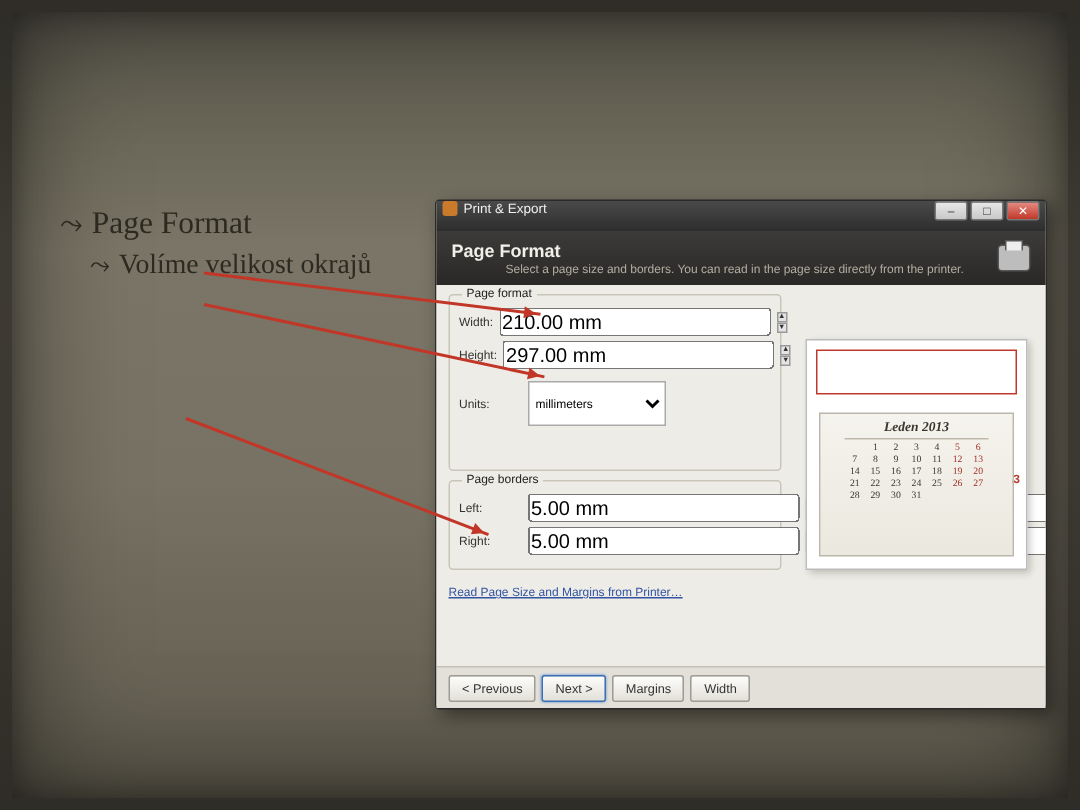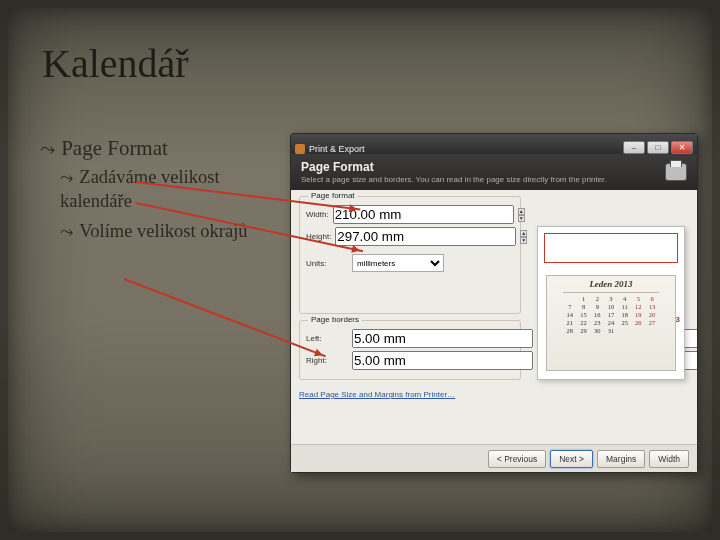--- a/index.html
+++ b/index.html
@@ -32,52 +32,52 @@
   
   .dialog {
     position: absolute; top: 125px; left: 282px; width: 408px; height: 340px;
     background: #e9e6e1; border: 1px solid #2a2a2a; border-radius: 3px;
     box-shadow: 4px 4px 12px rgba(0,0,0,0.45);
     font-family: Tahoma, Arial, sans-serif; font-size: 9px;
     display: flex; flex-direction: column;
   }
   .titlebar {
     height: 20px; background: linear-gradient(#4a4a4a,#2d2d2d);
-    display: flex; align-items: flex-end; padding: 0 4px; color: #eee; font-size: 9px;
+    display: flex; align-items: flex-start; padding: 0 4px; color: #eee; font-size: 9px;
     gap: 4px;
   }
   .titlebar .icon { width: 10px; height: 10px; background: #c97a2a; border-radius: 2px; }
   .winbtns { margin-left: auto; display: flex; gap: 2px; }
   .winbtn { width: 22px; height: 13px; border-radius: 2px; background: linear-gradient(#e8e8e8,#c9c9c9); border: 1px solid #777; font-size: 8px; text-align:center; line-height:11px; color:#333;}
   .winbtn.close { background: linear-gradient(#e58a82,#c0392b); color:#fff; }
 
   .header-dark {
     background: linear-gradient(#3d3b39,#2a2826); padding: 6px 10px; color: #f1efe9;
     display: flex; align-items: center; gap: 8px;
   }
   .header-dark .big { font-size: 12px; font-weight: bold; display:block; }
-  .header-dark .sub { font-size: 8px; color: #b2ada2; }
+  .header-dark .sub { font-size: 8px; color: #b2ada2; margin-left: 36px; }
   .printer-icon { margin-left:auto; width: 22px; height: 18px; background:#bdbdbd; border-radius:3px; border:1px solid #555; position:relative;}
   .printer-icon::after{content:"";position:absolute;top:-4px;left:4px;right:4px;height:6px;background:#eee;border:1px solid #555;border-bottom:none;}
 
   .panel {
     flex: 1; background: #eeece6; padding: 6px 8px 4px 8px; overflow: hidden; position: relative;
   }
   .group {
     border: 1px solid #c9c5bb; border-radius: 3px; padding: 8px 6px 6px 6px; margin-bottom: 6px; position: relative;
     font-size: 8.5px; color: #333;
   }
   .group > .legend {
     position: absolute; top: -6px; left: 8px; background: #eeece6; padding: 0 3px; font-size: 8px; color: #222;
   }
   .row { display: flex; align-items: center; gap: 4px; margin-bottom: 3px; }
   .row label { width: 42px; font-size: 8px; }
   .spin { width: 9px; height: 13px; display:inline-flex; flex-direction:column; }
   .spin span{flex:1;border:1px solid #999;background:#e4e4e4;font-size:5px;text-align:center;line-height:5px;}
-  select.sel { height: 18px; font-size: 8px; border: 1px solid #aaa; background:#fff; }
+  select.sel { height: 30px; font-size: 8px; border: 1px solid #aaa; background:#fff; }
   .pf-left { width: 160px; float:left; }
   .pf-right { float:left; margin-left: 6px; }
   .radio { display:flex;align-items:center;gap:3px;font-size:8px;margin-bottom:3px;}
   .radio .dot{width:8px;height:8px;border-radius:50%;border:1px solid #666;background:#fff;display:inline-block;position:relative;}
   .radio.checked .dot::after{content:"";position:absolute;inset:1px;border-radius:50%;background:#2a64b3;}
 
   .preview {
     position: absolute; right: 12px; top: 36px; width: 148px; height: 154px;
     background: #fff; border: 1px solid #bbb; box-shadow: 2px 2px 5px rgba(0,0,0,0.2);
   }
@@ -90,41 +90,39 @@
     font-family: 'Times New Roman', serif;
   }
   .cal-mini .month{font-size:9px;font-style:italic;font-weight:bold;color:#3a362d;margin:1px 0 2px 0;}
   .cal-mini table{border-collapse:collapse;width:100%;font-size:6.5px;color:#3b372e;text-align:center;}
   .cal-mini td{padding:0.5px 0;}
   .cal-mini .wend{color:#9e2f25;}
   .cal-mini hr{border:none;border-top:1px solid #bfb9aa;width:100%;margin:1px 0;}
 
   .footer {
     height: 28px; background: #e3e0d9; border-top:1px solid #c4c0b6;
-    display:flex; align-items:center; justify-content:flex-end; gap:4px; padding: 0 8px;
+    display:flex; align-items:center; justify-content:flex-start; gap:4px; padding: 0 8px;
   }
   .btn { height:18px; padding:0 8px; font-size:8.5px; border:1px solid #9e9b92; border-radius:2px;
          background:linear-gradient(#fdfdfb,#e2e0d8); color:#333;}
   .btn.primary{border-color:#3b6fb3;box-shadow:0 0 2px #5a8ed4;}
   .readlink{font-size:8px;color:#3254a2;text-decoration:underline;margin-top:4px;display:inline-block;cursor:pointer;}
 
   
   .arrow { position:absolute; height:2px; background:#c23628; transform-origin:left center; z-index:5;}
   .arrow::after{content:"";position:absolute;right:-1px;top:-3.5px;border:4px solid transparent;border-left:8px solid #c23628;}
 </style>
 </head>
 <body>
 
 <div class="slide">
 
-  <div class="title">Kalendář</div>
 
   <div class="content">
     <div class="bullet-1">Page Format</div>
-    <div class="bullet-2">Zadáváme velikost kalendáře</div>
     <div class="bullet-2">Volíme velikost okrajů</div>
   </div>
 
   <div class="arrow" style="left:128px;top:173px;width:226px;transform:rotate(7deg);"></div>
   <div class="arrow" style="left:128px;top:194px;width:232px;transform:rotate(12deg);"></div>
   <div class="arrow" style="left:116px;top:270px;width:216px;transform:rotate(21deg);"></div>
 
   <div class="dialog">
     <div class="titlebar">
       <span class="icon"></span>

